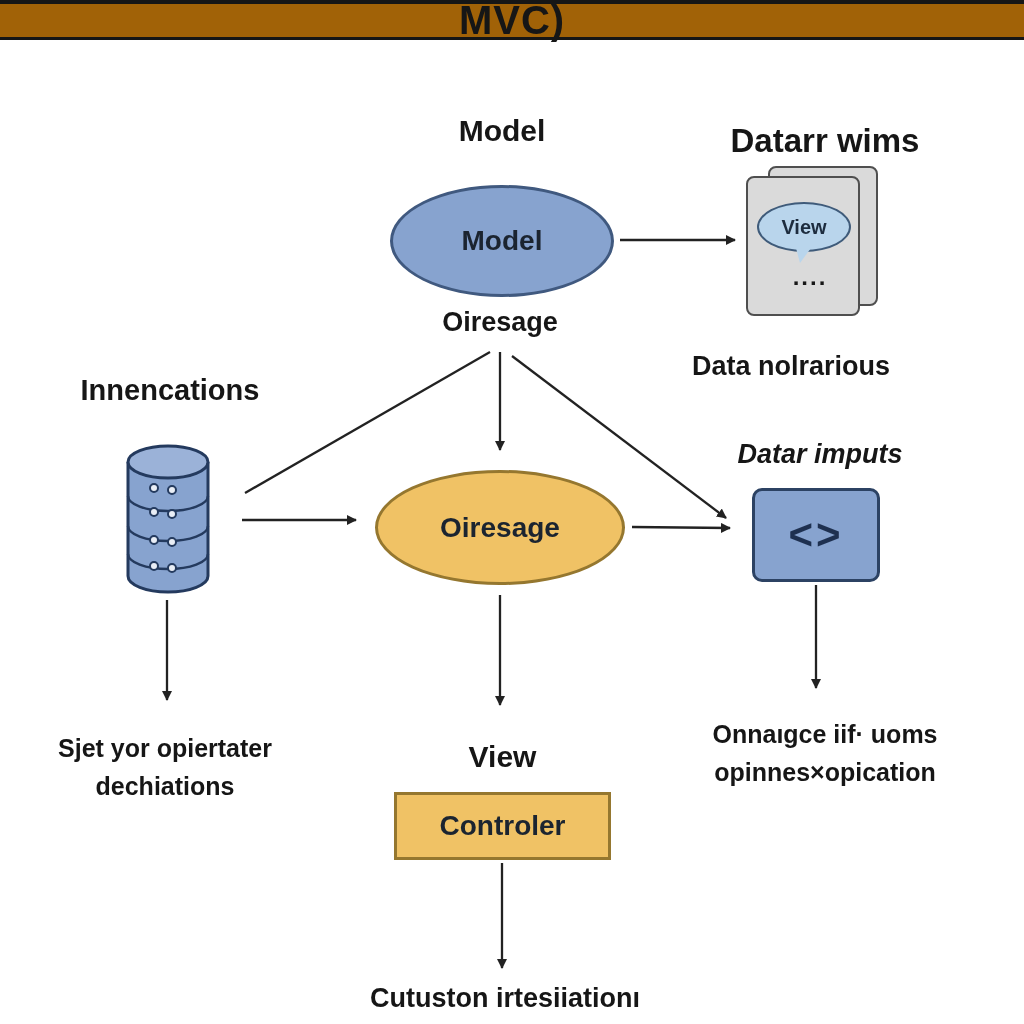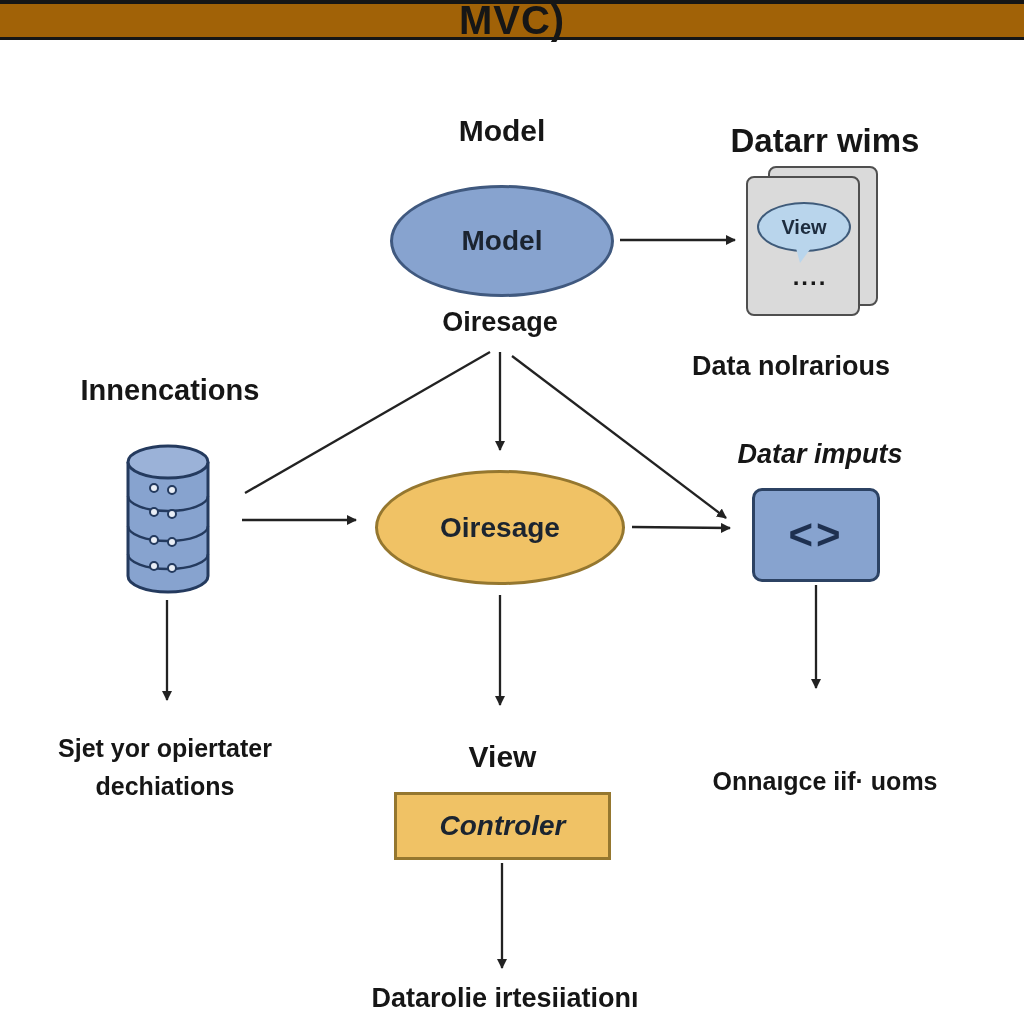--- a/index.html
+++ b/index.html
@@ -22,21 +22,21 @@
   .orange-shape{background:#f0c265;border:3px solid #95772f;}
   .node-text{font-weight:700;font-size:28px;color:#1b2430;}
   .card{background:#dadada;border:2px solid #4f4f4f;border-radius:8px;box-sizing:border-box;}
   .bubble{background:#b9d5ec;border:2px solid #3f5b7a;border-radius:50%;
     display:flex;align-items:center;justify-content:center;box-sizing:border-box;}
   .bubble span{font-weight:700;font-size:20px;color:#1d2c3e;}
   .tail{width:0;height:0;border-top:15px solid #b9d5ec;border-left:4px solid transparent;border-right:11px solid transparent;}
   .codebox{background:#87a3cf;border:3px solid #2c4263;border-radius:10px;
     display:flex;align-items:center;justify-content:center;box-sizing:border-box;}
   .codebox span{font-weight:700;font-size:42px;letter-spacing:3px;color:#1e3050;}
-  .rect-node{display:flex;align-items:center;justify-content:center;box-sizing:border-box;font-style:italic;}
+  .rect-node{display:flex;align-items:center;justify-content:center;box-sizing:border-box;}
   svg.overlay{left:0;top:0;width:1024px;height:1024px;pointer-events:none;}
 </style>
 </head>
 <body>
 
 <div class="abs header">
   <span class="t">MVC)</span>
 </div>
 
 <svg class="abs overlay" viewBox="0 0 1024 1024">
@@ -97,24 +97,25 @@
 </svg>
 <div class="abs lbl" style="left:30px;top:730px;width:270px;font-size:25px;line-height:1.5;">
   <span style="display:block;">Sjet yor opiertater</span>
   <span style="display:block;">dechiations</span>
 </div>
 
 <div class="abs lbl" style="left:710px;top:438px;width:220px;font-size:27px;font-style:italic;">Datar imputs</div>
 <div class="abs codebox" style="left:752px;top:488px;width:128px;height:94px;">
   <span>&lt;&gt;</span>
 </div>
-<div class="abs lbl" style="left:680px;top:716px;width:290px;font-size:25px;line-height:1.5;margin-top:47px;">
+<div class="abs lbl" style="left:680px;top:716px;width:290px;font-size:25px;line-height:1.5;">
   <span style="display:block;">Onnaıgce iif· uoms</span>
+  <span style="display:block;">opinnes×opication</span>
 </div>
 
 <div class="abs ellipse orange-shape" style="left:375px;top:470px;width:250px;height:115px;">
   <span class="node-text">Oiresage</span>
 </div>
 <div class="abs lbl" style="left:400px;top:738px;width:205px;font-size:30px;">View</div>
 <div class="abs orange-shape rect-node" style="left:394px;top:792px;width:217px;height:68px;">
   <span class="node-text">Controler</span>
 </div>
-<div class="abs lbl" style="left:330px;top:982px;width:350px;font-size:27px;">Datarolie irtesiiationı</div>
+<div class="abs lbl" style="left:330px;top:982px;width:350px;font-size:27px;">Cutuston irtesiiationı</div>
 
 </body></html>

